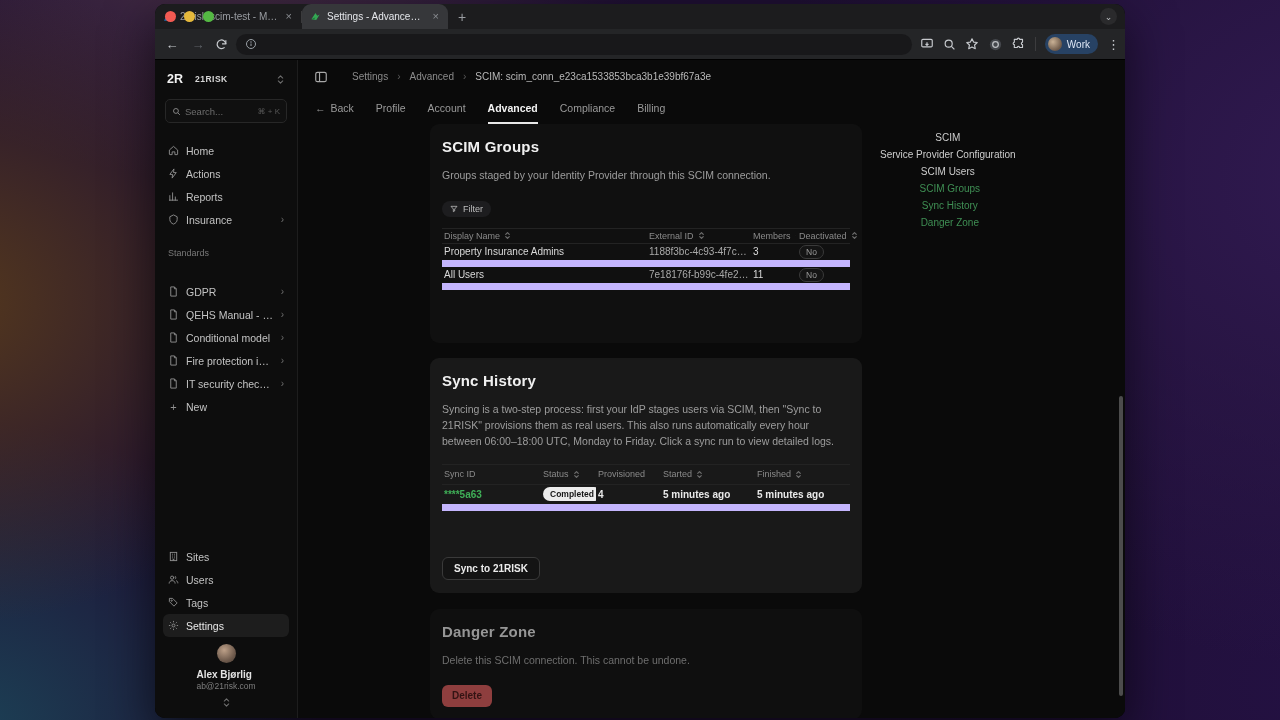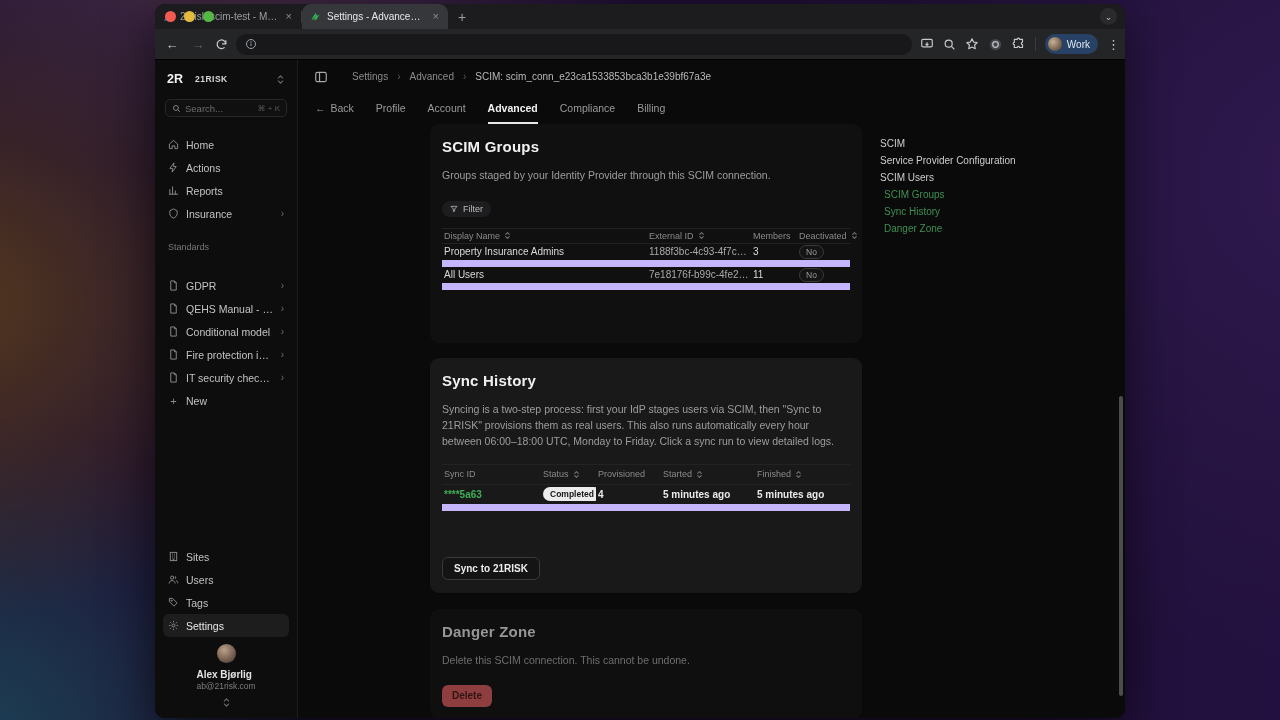--- a/index.html
+++ b/index.html
@@ -47,21 +47,21 @@
   .chip-av { width:14px; height:14px; border-radius:50%; background:radial-gradient(circle at 35% 35%, #c9b195, #6e5a4a 70%); }
   svg.ic { display:block; }
   
   .page { flex:1; display:flex; background:#0a0a0a; position:relative; min-height:0; }
   
   .sb { width:143px; background:#0d0d0d; border-right:1px solid #1d1d1d; display:flex; flex-direction:column; padding:10px 8px 6px; flex:0 0 auto; }
   .sb-logo { display:flex; align-items:center; gap:12px; padding:2px 4px 0; }
   .sb-logo .mark { color:#f2f2f2; font-weight:bold; font-size:12.5px; }
   .sb-logo .org { color:#d8d8d8; font-weight:bold; font-size:8.5px; letter-spacing:.5px; flex:1; }
   .updown { color:#6f6f6f; }
-  .sb-search { margin:13px 2px 0; height:18px; border:1px solid #272727; background:#101010; border-radius:5px; display:flex; align-items:center; padding:8px 6px; gap:4px; }
+  .sb-search { margin:13px 2px 0; height:24px; border:1px solid #272727; background:#101010; border-radius:5px; display:flex; align-items:center; padding:8px 6px; gap:4px; }
   .sb-search .ph { color:#6d6d6d; font-size:9.5px; flex:1; }
   .sb-search .kbd { color:#585858; font-size:8px; }
   .sb-nav { margin-top:16px; display:flex; flex-direction:column; }
   .sb-item { display:flex; align-items:center; gap:7px; height:23px; padding:0 5px; border-radius:6px; color:#c3c3c3; font-size:10.5px; }
   .sb-item .lbl { flex:1; white-space:nowrap; overflow:hidden; text-overflow:ellipsis; }
   .sb-item .chev { color:#6c6c6c; font-size:10px; }
   .sb-item.active { background:#1d1d1d; color:#e8e8e8; }
   .sb-sect { color:#787878; font-size:9px; margin:17px 5px 6px; }
   .sb-ic { color:#8f8f8f; flex:0 0 auto; }
   .sb-foot { margin-top:auto; display:flex; flex-direction:column; }
@@ -101,21 +101,21 @@
   .tbody-row.tall { height:26px; }
   .td { padding:0 2px; white-space:nowrap; overflow:hidden; text-overflow:ellipsis; }
   .td.idcell { color:#a9a9a9; }
   .badge-no { display:inline-block; border:1px solid #3a3a3a; border-radius:7px; padding:1px 6px; color:#9a9a9a; font-size:8.5px; background:#141414; }
   .sync-id { color:#3fae57; font-weight:bold; }
   .badge-done { display:inline-block; background:#ececec; color:#161616; border-radius:9px; padding:2px 7px; font-size:8.5px; font-weight:bold; }
   .bold { font-weight:bold; color:#e9e9e9; }
   .btn-outline { display:inline-flex; align-items:center; margin-top:46px; height:23px; padding:0 11px; background:#141414; border:1px solid #3a3a3a; border-radius:6px; color:#ececec; font-size:10px; font-weight:bold; }
   .btn-danger { display:inline-flex; align-items:center; margin-top:16px; height:22px; padding:0 10px; background:#8e3e3e; border-radius:6px; color:rgba(25,8,8,.78); font-size:10px; font-weight:bold; }
   
-  .toc { position:absolute; left:582px; top:14px; display:flex; flex-direction:column; gap:6px; font-size:10px; }
+  .toc { position:absolute; left:582px; top:8px; display:flex; flex-direction:column; gap:6px; font-size:10px;text-align:center; }
   .toc a { color:#cdcdcd; text-decoration:none; }
   .toc a.on { color:#3f8f54; padding-left:4px; }
   
   .scrollthumb { position:absolute; right:2px; top:336px; width:4px; height:300px; background:#4c4c4c; border-radius:2px; }
   .sorticon { display:inline-flex; flex-direction:column; line-height:0; }
 </style>
 </head>
 <body>
 
 <div class="window">

